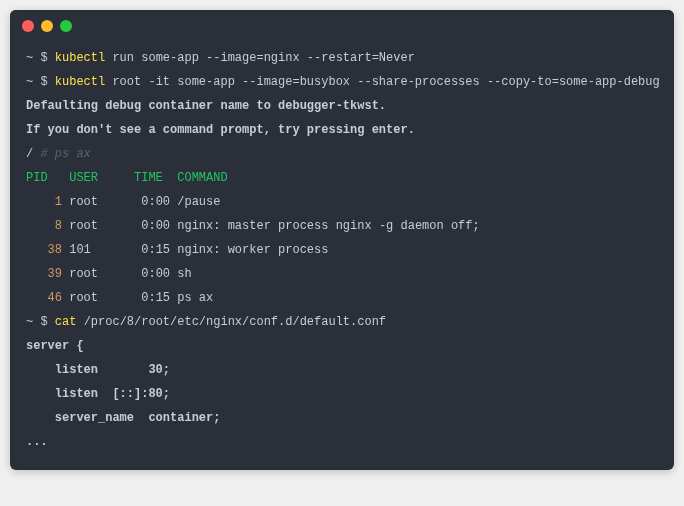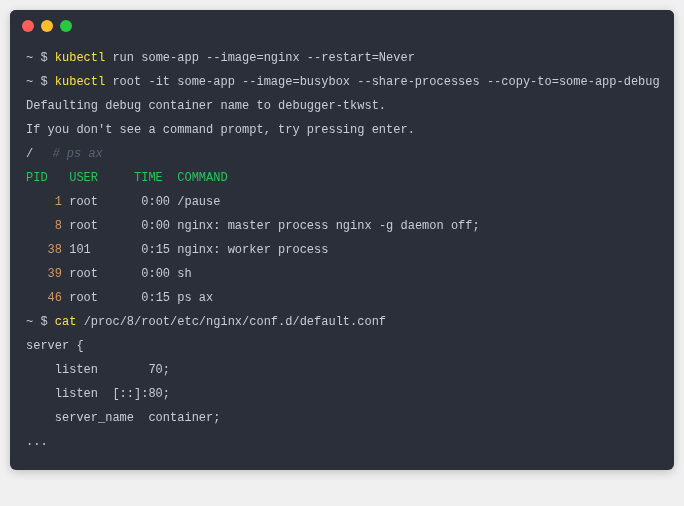--- a/index.html
+++ b/index.html
@@ -35,22 +35,22 @@
     .yellow { background: #ffbd2e; }
     .green { background: #27c93f; }
     .terminal-content {
       padding: 8px 16px 16px 16px;
       color: #c8ccd4;
       font-size: 12px;
       line-height: 2.0;
       white-space: pre;
     }
     .cmd { color: #fde047; }
-    .output { color: #c8ccd4; }
-    .comment { color: #5a6374; font-style: italic; margin-left: 12px; }
+    .output { color: #c8ccd4; font-weight: bold; }
+    .comment { color: #5a6374; font-style: italic; }
     .orange { color: #d19a66; }
     .header-line { color: #22c55e; }
   </style>
 </head>
 <body>
 
 <div class="terminal-window">
   <div class="title-bar">
     <div class="traffic-light red"></div>
     <div class="traffic-light yellow"></div>
@@ -62,17 +62,17 @@
 <span class="output">If you don't see a command prompt, try pressing enter.</span>
 <span>/ </span><span class="comment"># ps ax</span>
 <span class="header-line">PID   USER     TIME  COMMAND</span>
 <span class="orange">    1 </span><span>root</span><span>      0:00 /pause</span>
 <span class="orange">    8 </span><span>root</span><span>      0:00 nginx: master process nginx -g daemon off;</span>
 <span class="orange">   38 </span><span>101</span><span>       0:15 nginx: worker process</span>
 <span class="orange">   39 </span><span>root</span><span>      0:00 sh</span>
 <span class="orange">   46 </span><span>root</span><span>      0:15 ps ax</span>
 <span>~ $ </span><span class="cmd">cat </span><span>/proc/8/root/etc/nginx/conf.d/default.conf</span>
 <span class="output">server {</span>
-<span class="output">    listen       70;</span>
+<span class="output">    listen       30;</span>
 <span class="output">    listen  [::]:80;</span>
 <span class="output">    server_name  container;</span>
 <span class="output">...</span></div>
 </div>
 
 </body></html>

